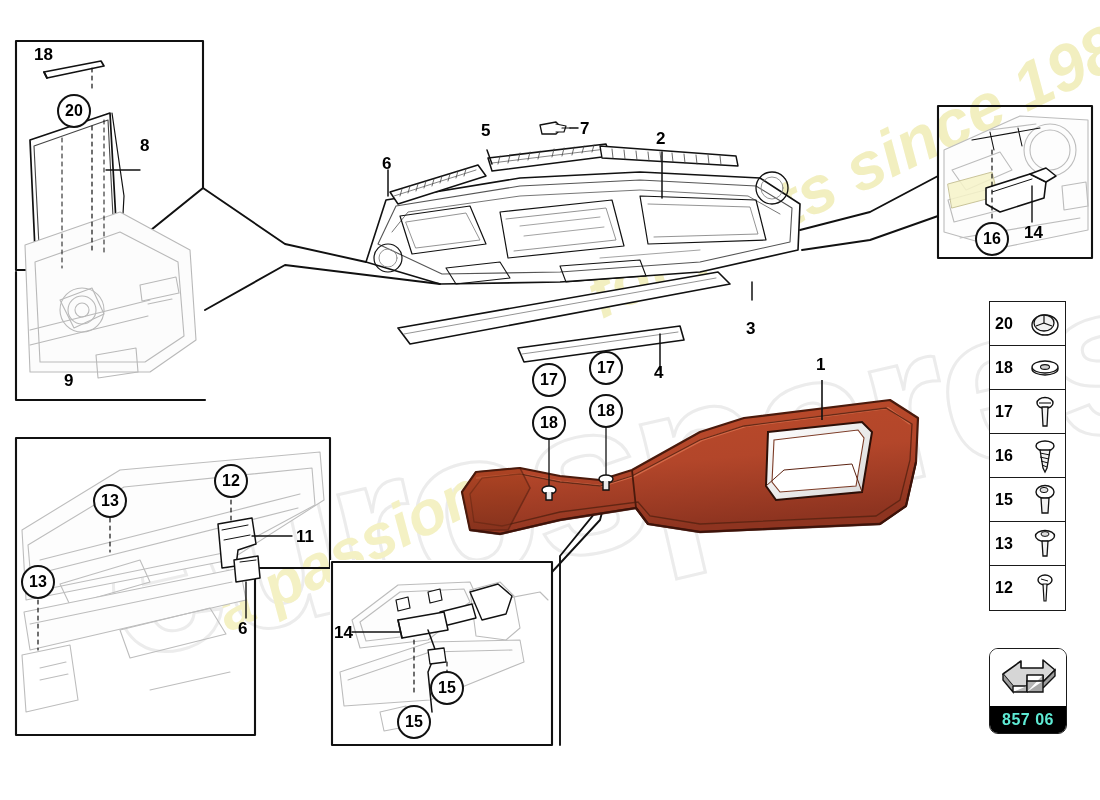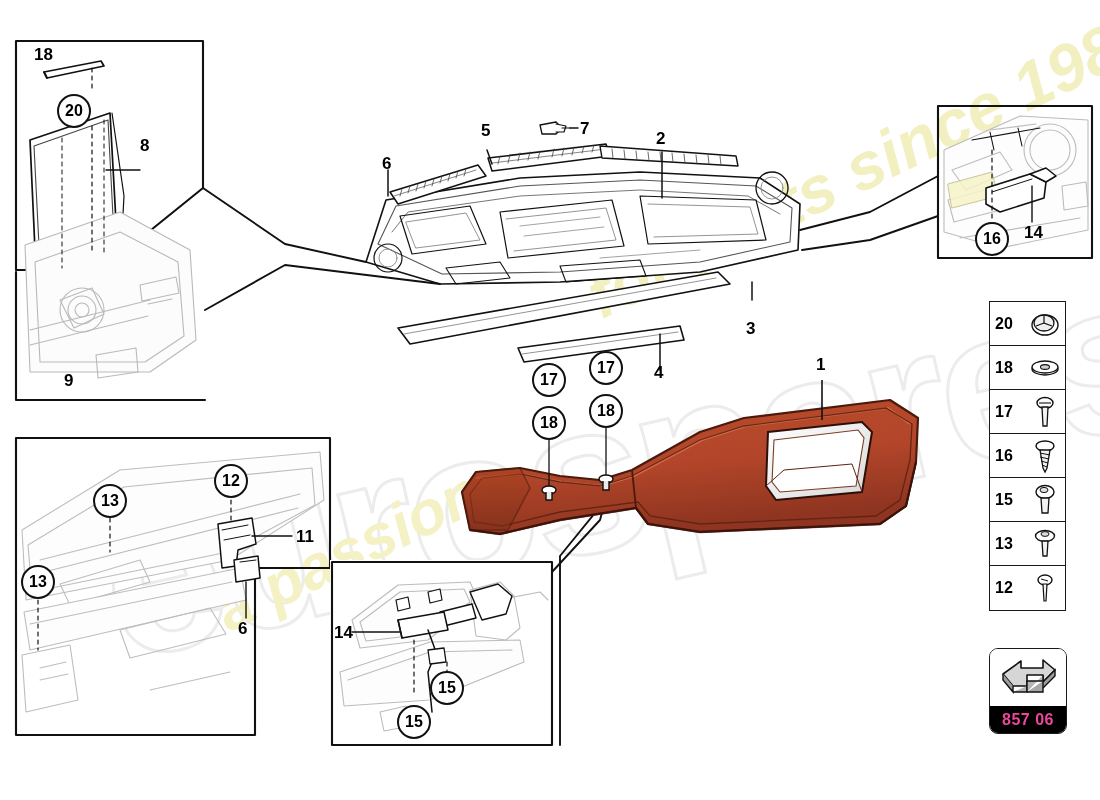--- a/index.html
+++ b/index.html
@@ -153,21 +153,21 @@
   .badge-ico {
     flex: 1 1 auto;
     display: flex;
     align-items: center;
     justify-content: center;
     background: #fff;
   }
   .badge-num {
     height: 27px;
     background: #000;
-    color: #ec4899;
+    color: #5eead4;
     font-size: 16px;
     font-weight: bold;
     letter-spacing: 0.5px;
     display: flex;
     align-items: center;
     justify-content: center;
   }
 </style>
 </head>
 <body>

